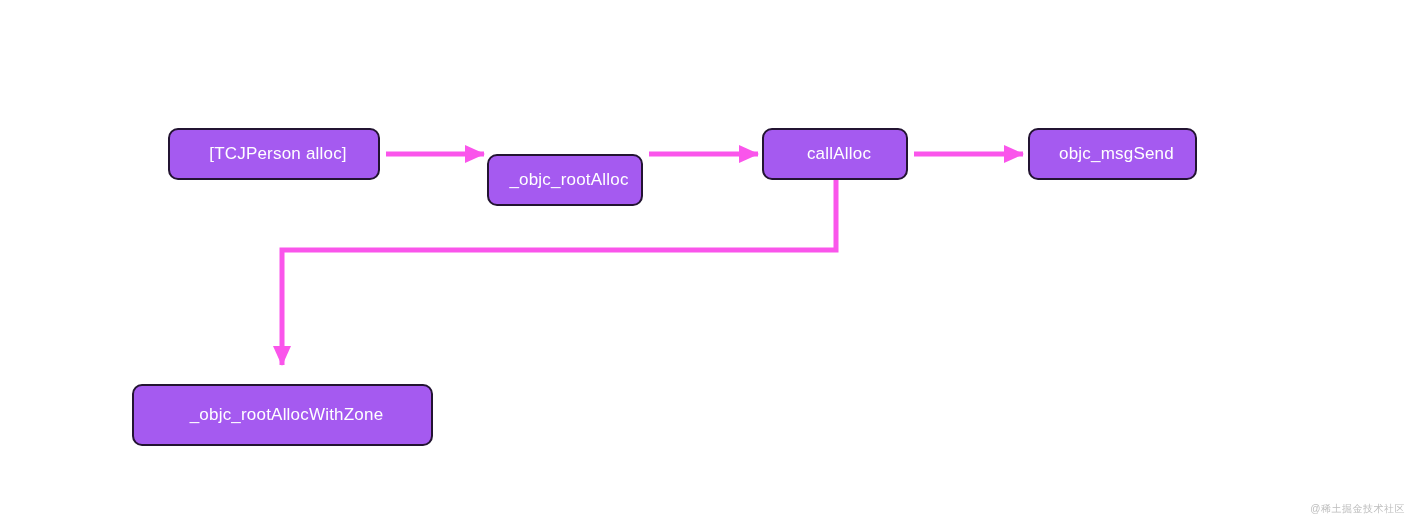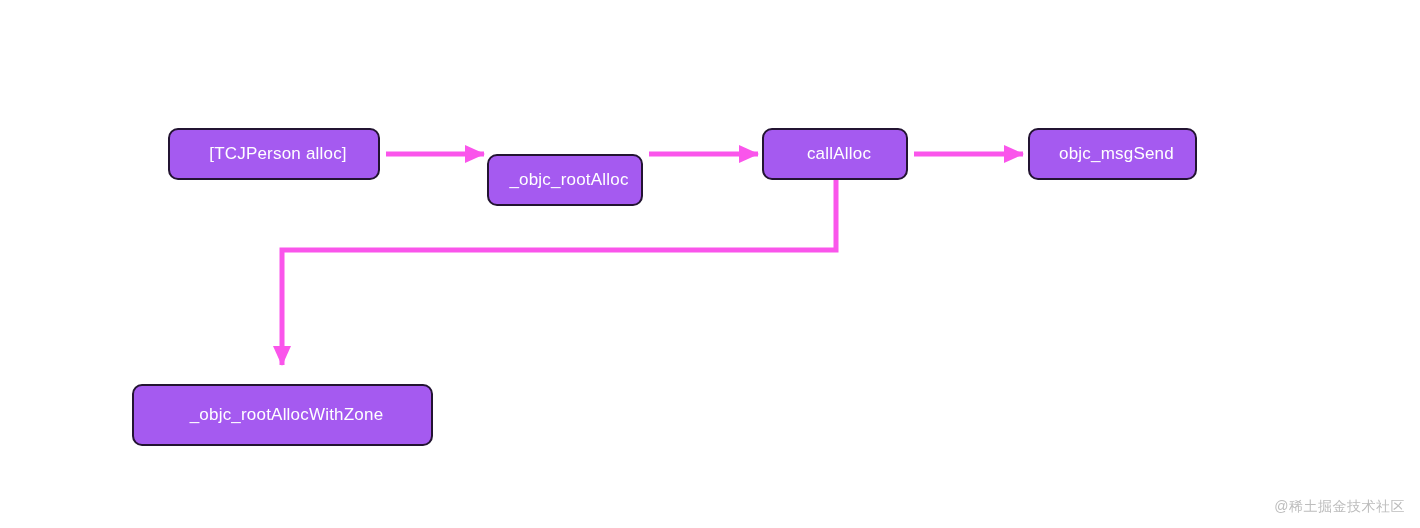--- a/index.html
+++ b/index.html
@@ -32,21 +32,21 @@
     justify-content: center;
     font-size: 17px;
     letter-spacing: 0.2px;
     white-space: nowrap;
     padding-left: 8px;
   }
   .watermark {
     position: absolute;
     right: 15px;
     bottom: 12px;
-    font-size: 14px;
+    font-size: 10px;
     letter-spacing: 0.5px;
     margin-top: 17px;
   }
 </style>
 </head>
 <body style="background: rgb(255, 255, 255);">
 
 <div class="canvas">
   <svg class="edges-layer" width="1420" height="528" viewBox="0 0 1420 528" xmlns="http://www.w3.org/2000/svg">
     <defs>

